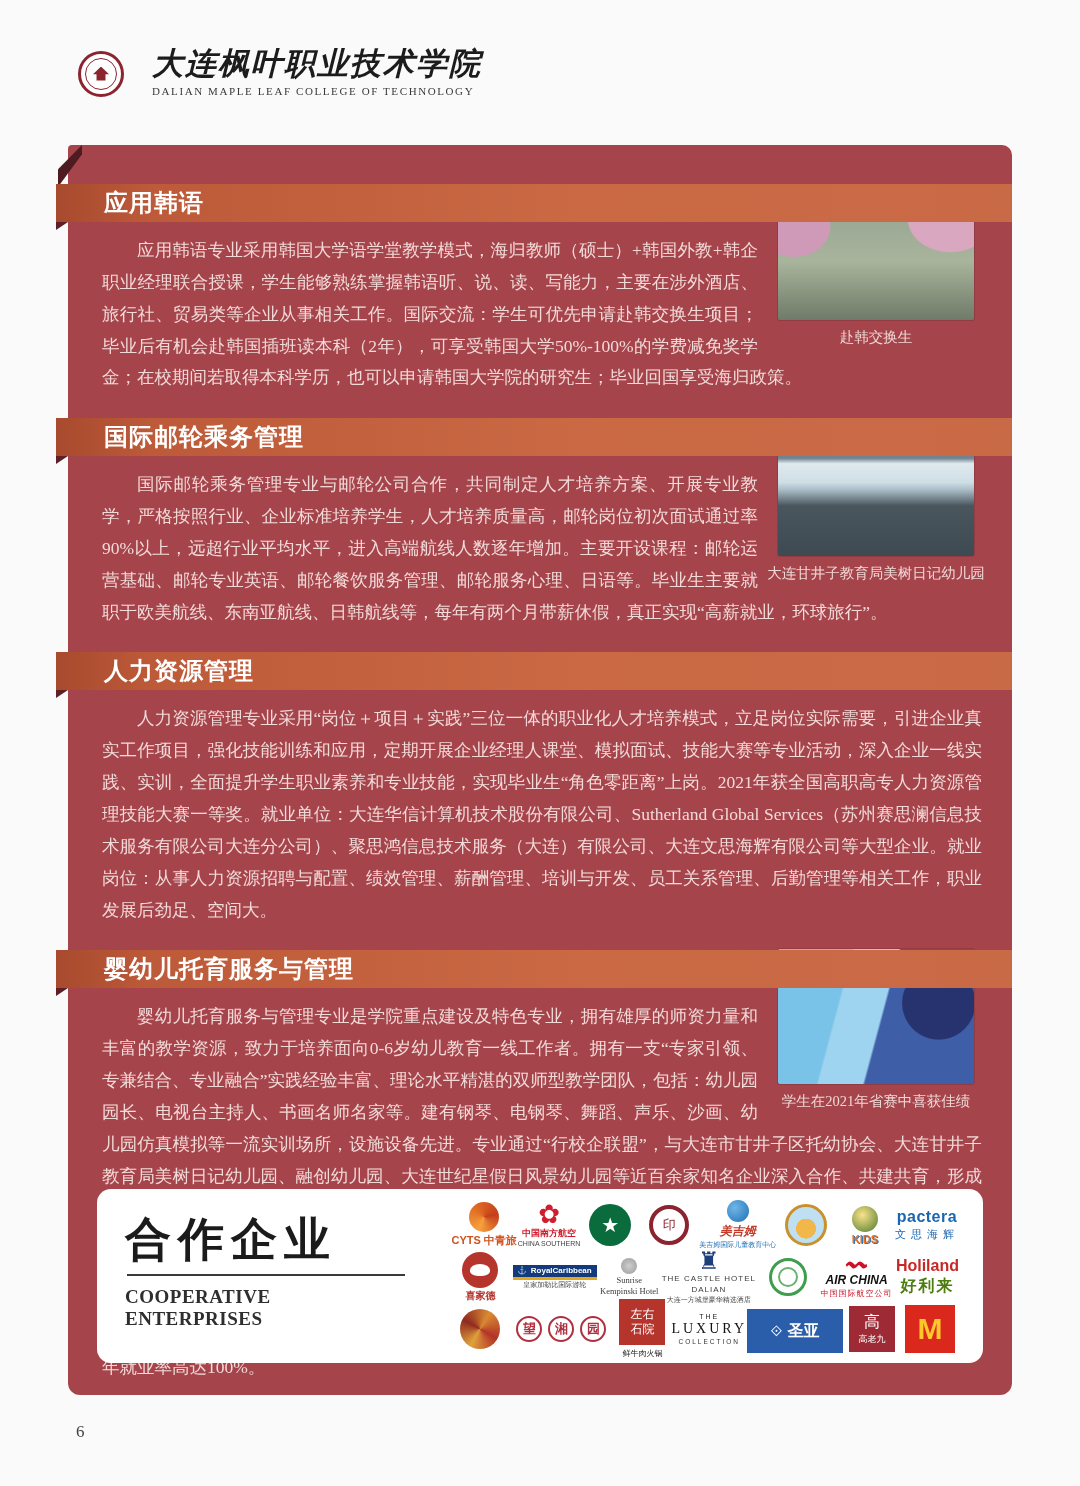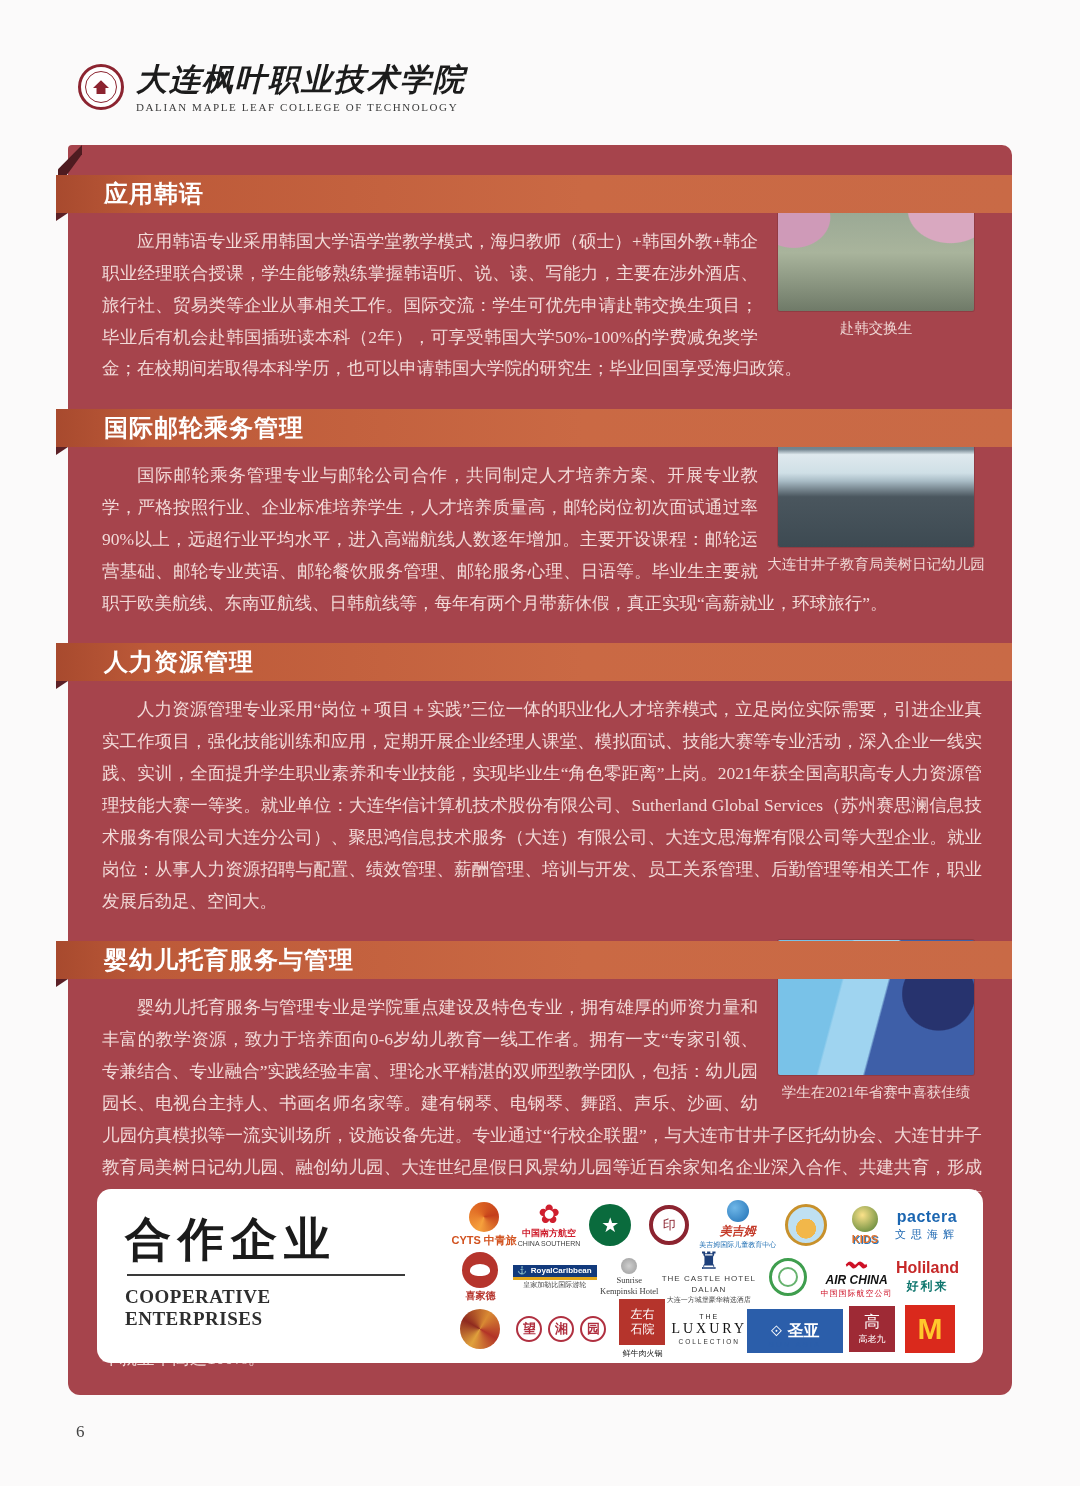--- a/index.html
+++ b/index.html
@@ -5,34 +5,34 @@
   * { margin:0; padding:0; box-sizing:border-box; }
   html,body { width:1080px; height:1486px; }
   body {
     font-family:"Liberation Serif", serif;
     background:#fbfafa;
     position:relative;
     overflow:hidden;
   }
 
   
-  .hdr { position:absolute; left:78px; top:62px; display:flex; align-items:center; gap:12px; }
+  .hdr { position:absolute; left:78px; top:46px; display:flex; align-items:flex-end; gap:28px; }
   .seal { width:46px; height:46px; border-radius:50%; border:3px solid #8c2430; position:relative; background:#fff; }
   .seal::before { content:""; position:absolute; inset:4px; border-radius:50%; border:1px solid #8c2430; }
   .seal::after { content:""; position:absolute; left:50%; top:50%; width:16px; height:14px; transform:translate(-50%,-50%);
     background:#8c2430; clip-path:polygon(50% 0,100% 55%,78% 55%,78% 100%,22% 100%,22% 55%,0 55%); }
   .hdr-txt { padding-top:2px; }
   .cn-name { font-size:31px; font-weight:700; color:#1c1c1c; letter-spacing:2px; font-style:italic; line-height:1.05; }
   .en-name { font-size:11px; color:#3a3a3a; letter-spacing:1.6px; margin-top:4px; }
 
   
   .panel {
     position:absolute; left:68px; top:145px; width:944px; height:1250px;
     background:#a6444c; border-radius:4px 10px 12px 12px;
-    padding:30px 0 0 0;
+    padding:39px 0 0 0;
   }
   .top-fold { position:absolute; left:-10px; top:0; width:24px; height:42px; background:#4e1b20;
     clip-path:polygon(100% 0,100% 22%,0 100%,0 58%); }
 
   
   .sec { position:relative; margin-bottom:24px; }
   .ribbon {
     position:relative; margin-left:-12px; width:calc(100% + 12px); height:38px;
     background:linear-gradient(90deg,#a84a2e 0%,#bd5a39 10%,#ca6944 55%,#c96a46 100%);
     display:flex; align-items:center; padding-left:48px;
@@ -105,21 +105,21 @@
   .kemp-dot { width:16px; height:16px; border-radius:50%; background:radial-gradient(#cfcfcf,#9a9a9a); }
   .kemp-t { font-family:"Liberation Serif",serif; font-size:8.5px; color:#3c3c3c; line-height:1.25; }
   .ic-castle { color:#1d3f7a; font-size:24px; line-height:1; }
   .castle-t { font-size:8px; color:#3c3c3c; letter-spacing:1px; line-height:1.3; }
   .ic-green { width:38px; height:38px; border-radius:50%; border:3px solid #3f9e4e; position:relative; background:#fff; }
   .ic-green::after { content:""; position:absolute; inset:6px; border-radius:50%; border:2px solid #67b36f; }
   .ac-wing { color:#ce1126; font-size:20px; line-height:0.8; font-weight:700; }
   .ac-t { font-weight:700; font-style:italic; font-size:12px; color:#111; }
   .ac-s { font-size:8px; color:#ce1126; letter-spacing:1px; }
   .holi-t { color:#c62828; font-weight:700; font-size:16px; }
-  .holi-s { color:#0f766e; font-weight:700; font-size:12px; letter-spacing:2px; }
+  .holi-s { color:#4d7c0f; font-weight:700; font-size:16px; letter-spacing:2px; }
   .ic-swirl { width:40px; height:40px; border-radius:50%; background:conic-gradient(from 120deg,#b23327,#e0a13c,#8f2a1f,#d98a33,#b23327); }
   .wxy { width:104px; display:flex; justify-content:center; gap:6px; }
   .wxy-c { width:26px; height:26px; border-radius:50%; border:2px solid #b03040; color:#b03040; font-size:13px; font-weight:700;
            display:flex; align-items:center; justify-content:center; }
   .ic-zys { width:46px; height:46px; background:#b5342c; color:#fff; display:flex; flex-direction:column;
             align-items:center; justify-content:center; font-size:12px; line-height:1.25; font-family:"Liberation Serif",serif; }
   .zys-s { font-size:8px; color:#222; margin-top:2px; }
   .lux-the { font-size:7px; letter-spacing:2px; color:#222; }
   .lux-t { font-family:"Liberation Serif",serif; font-size:14px; letter-spacing:3px; color:#111; }
   .lux-c { font-size:6.5px; letter-spacing:2px; color:#333; }

